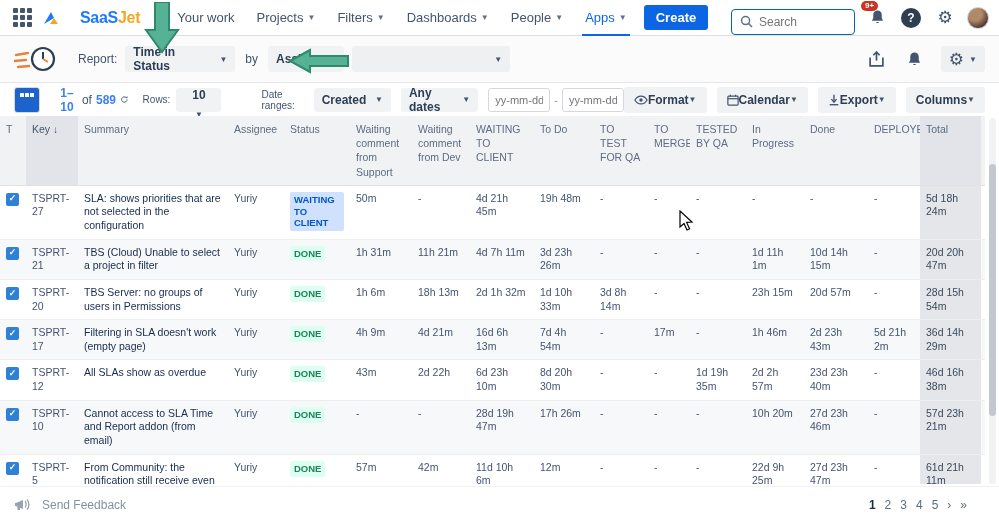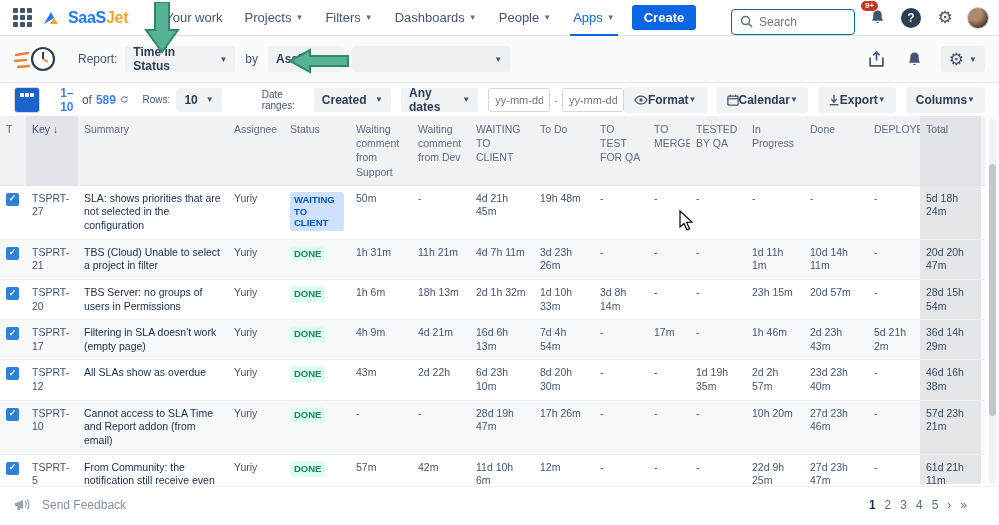--- a/index.html
+++ b/index.html
@@ -3,21 +3,21 @@
 <meta charset="utf-8">
 <style>
   * { margin:0; padding:0; box-sizing:border-box; }
   html,body { width:999px; height:525px; background:#fff; font-family:"Liberation Sans", sans-serif; overflow:hidden; }
   #app { position:relative; width:999px; height:525px; background:#fff; overflow:hidden; }
 
   
   .topnav { position:absolute; top:0; left:0; width:999px; height:36px; background:#fff; border-bottom:1px solid #dcdfe4; display:flex; align-items:center; padding:0 10px; z-index:5; }
   .appgrid { width:24px; height:24px; display:grid; grid-template-columns:repeat(3,5px); grid-template-rows:repeat(3,5px); gap:2px; align-content:center; justify-content:center; cursor:pointer; margin-right:8px; }
   .appgrid i { background:#44546f; border-radius:1px; }
-  .brand { display:flex; align-items:center; gap:8px; margin-right:28px; }
+  .brand { display:flex; align-items:center; gap:20px; margin-right:28px; }
   .brand-text { font-size:16px; font-weight:bold; letter-spacing:-0.3px; }
   .brand-saas { color:#1d7afc; } .brand-jet { color:#f5a623; }
   .nav-menu { display:flex; align-items:center; gap:4px; height:36px; }
   .nav-item { display:flex; align-items:center; gap:4px; padding:0 9px; height:36px; font-size:13px; color:#44546f; cursor:pointer; position:relative; white-space:nowrap; }
   .nav-item .caret { font-size:8px; color:#626f86; }
   .nav-item.active { color:#0c66e4; }
   .nav-item.active::after { content:""; position:absolute; left:6px; right:6px; bottom:0; height:2px; background:#0c66e4; }
   .create-btn { background:#0c66e4; color:#fff; font-size:13px; font-weight:600; border:none; border-radius:3px; padding:5px 12px; margin-left:8px; cursor:pointer; }
   .nav-right { margin-left:auto; display:flex; align-items:center; gap:10px; }
   .searchbox { display:flex; align-items:center; gap:6px; border:1px solid #0369a1; border-radius:4px; height:26px; width:124px; padding:0 8px; background:#fff;margin-top:8px; }
@@ -46,21 +46,21 @@
   .toolbar { position:absolute; top:83px; left:0; width:999px; height:33px; background:#fff; display:flex; align-items:center; padding:0 14px; }
   .viewtoggle { display:flex; border:1px solid #d5d9df; border-radius:3px; overflow:hidden; margin-right:20px; }
   .viewtoggle .vt { width:30px; height:24px; display:flex; align-items:center; justify-content:center; cursor:pointer; background:#fff; }
   .viewtoggle .vt.active { background:#1d63ce; }
   .grid-ico { display:grid; grid-template-columns:repeat(3,4px); grid-template-rows:repeat(3,4px); gap:1px; }
   .grid-ico i { background:#fff; border-radius:0.5px; }
   .count-info { font-size:12px; color:#44546f; display:flex; align-items:center; gap:4px; margin-right:14px; }
   .count-info b { color:#3b82f6; }
   .rows-label, .dates-label { font-size:10px; color:#44546f; margin-right:6px; }
   .drop.small { height:24px; font-weight:600; font-size:12px; }
-  .drop.rows-select { width:52px; margin-right:40px; }
+  .drop.rows-select { width:52px; margin-right:40px;flex-direction:column; }
   .drop.created-select { width:92px; margin-right:10px; }
   .drop.anydates-select { width:92px; margin-right:10px;gap:6px; }
   .date-input { width:62px; height:24px; border:1px solid #d5d9df; border-radius:3px; font-size:11px; color:#8590a2; padding:0 6px; font-family:"Liberation Sans",sans-serif; background:#fff; }
   .date-sep { color:#8590a2; margin:0 4px; font-size:11px; }
   .toolbar-right { margin-left:auto; display:flex; align-items:center; gap:10px; }
   .tool-btn { display:flex; align-items:center; gap:0; background:#f1f2f4; border-radius:3px; height:26px; padding:0 10px; font-size:12px; color:#2c3e55; font-weight:600; cursor:pointer; }
   .tool-btn .caret { font-size:8px; color:#44546f; }
 
   
   .tablewrap { position:absolute; top:116px; left:0; width:985px; height:368px; overflow:hidden; }
@@ -339,21 +339,21 @@
           <div class="td c3">Yuriy</div>
           <div class="td c4"><span class="status-badge st-green">DONE</span></div>
           <div class="td c5">1h 31m</div>
           <div class="td c6">11h 21m</div>
           <div class="td c7">4d 7h 11m</div>
           <div class="td c8">3d 23h 26m</div>
           <div class="td c9">-</div>
           <div class="td c10">-</div>
           <div class="td c11">-</div>
           <div class="td c12">1d 11h 1m</div>
-          <div class="td c13">10d 14h 11m</div>
+          <div class="td c13">10d 14h 15m</div>
           <div class="td c14">-</div>
           <div class="td c15 total-col">20d 20h 47m</div>
         </div>
         <div class="trow">
           <div class="td c0">
             <span class="type-ico type-task">✓</span>
           </div>
           <div class="td c1 key">TSPRT-20</div>
           <div class="td c2 summary">TBS Server: no groups of users in Permissions</div>
           <div class="td c3">Yuriy</div>

